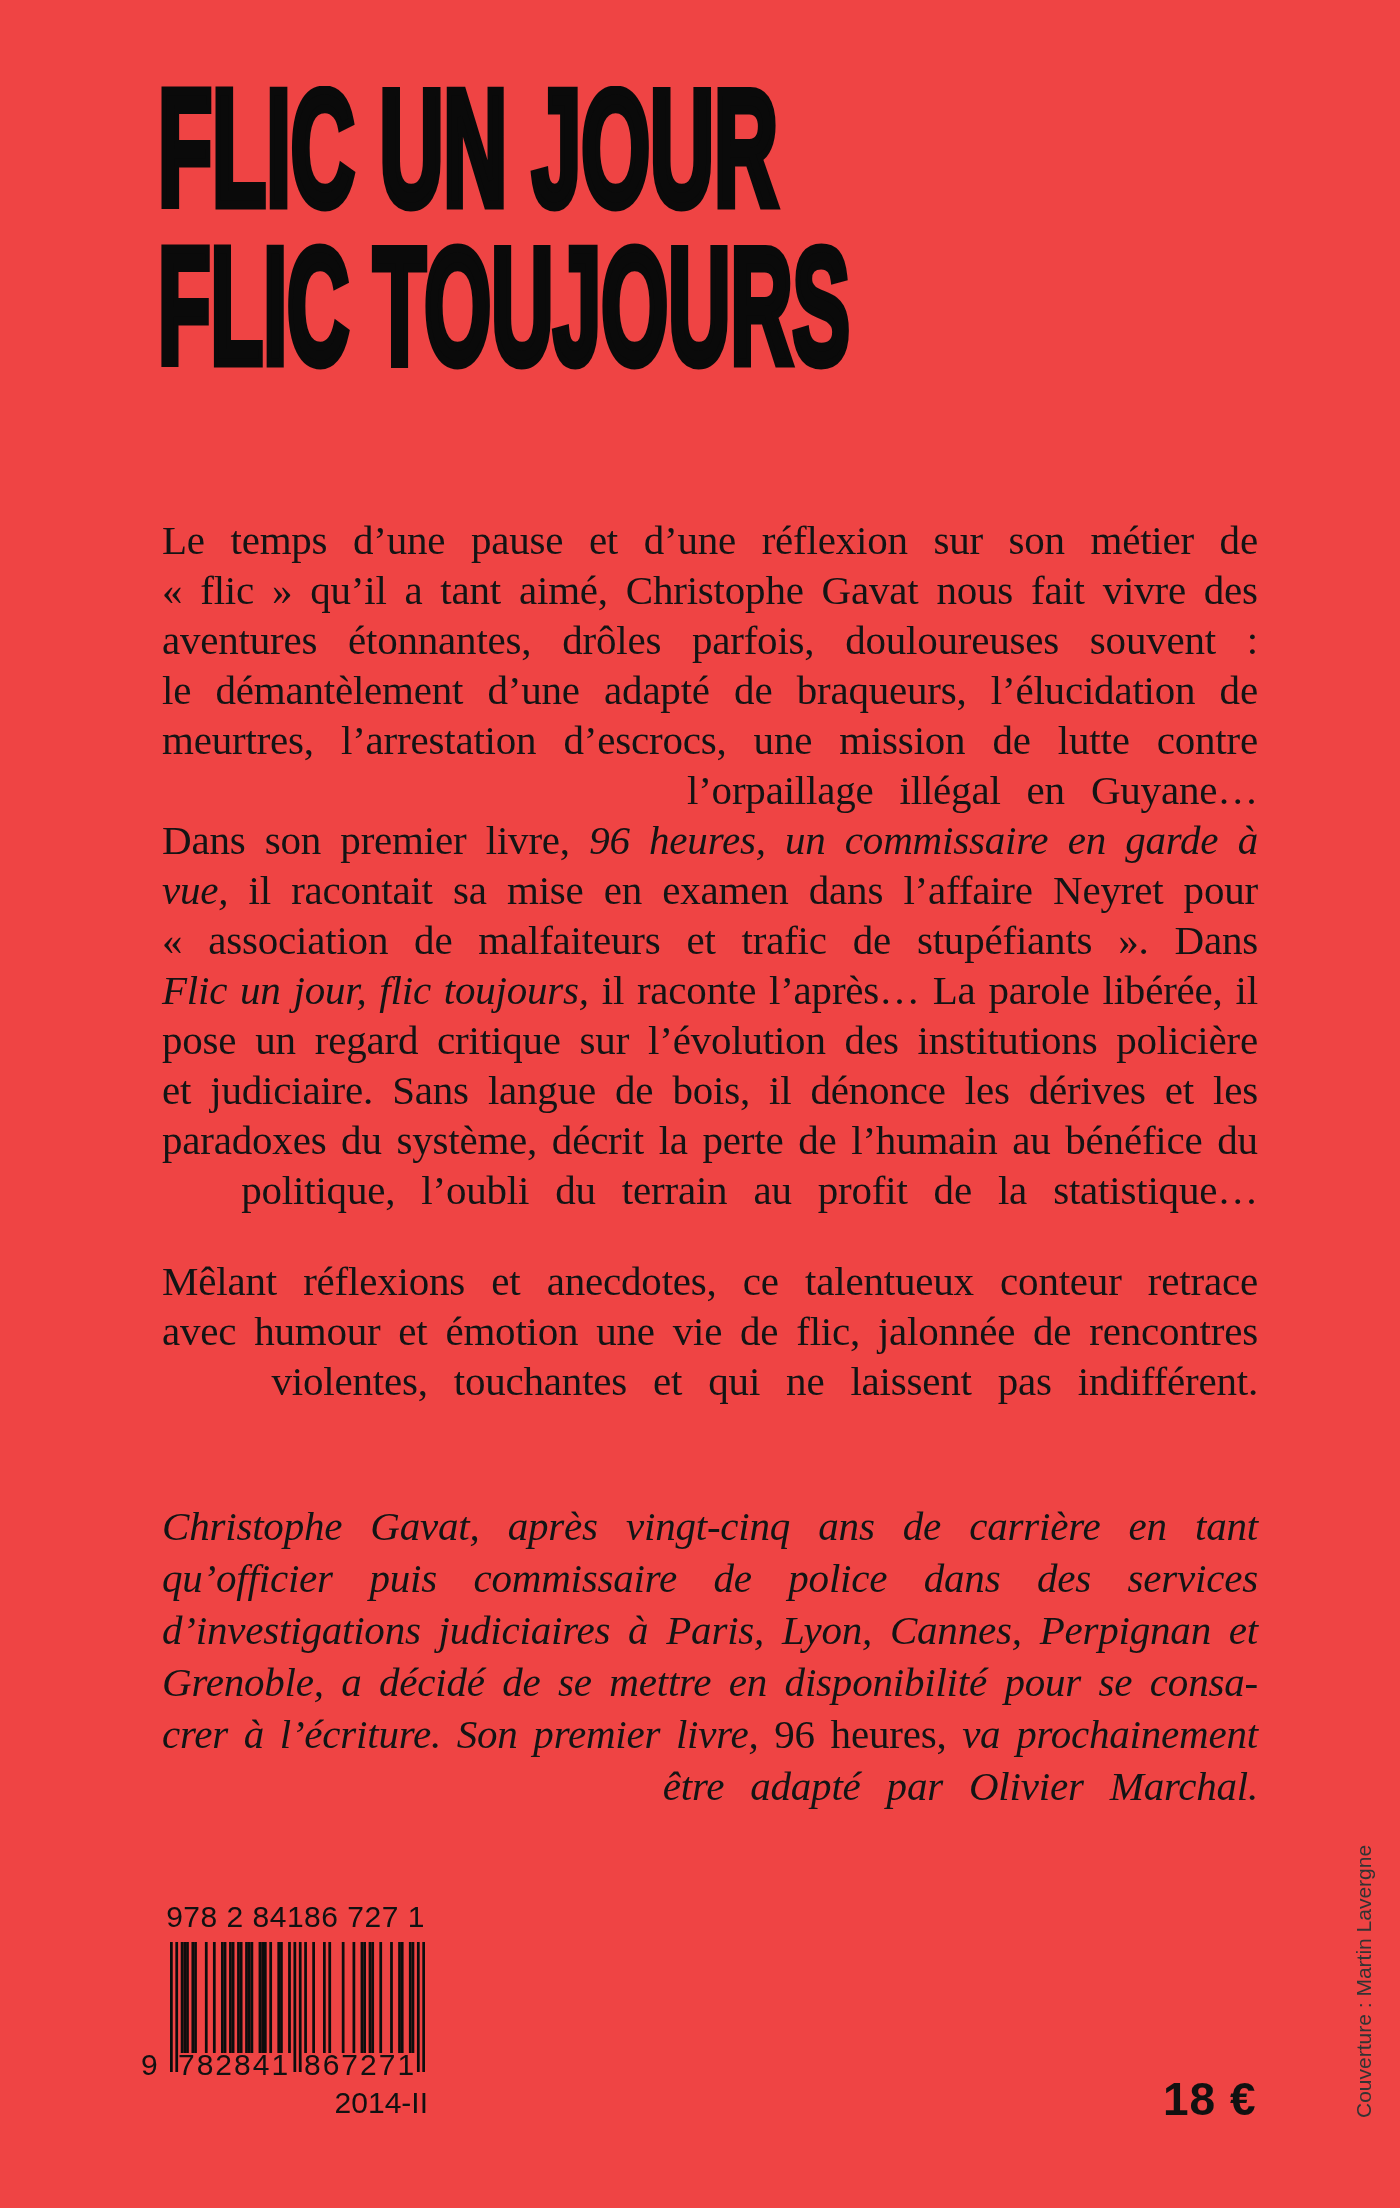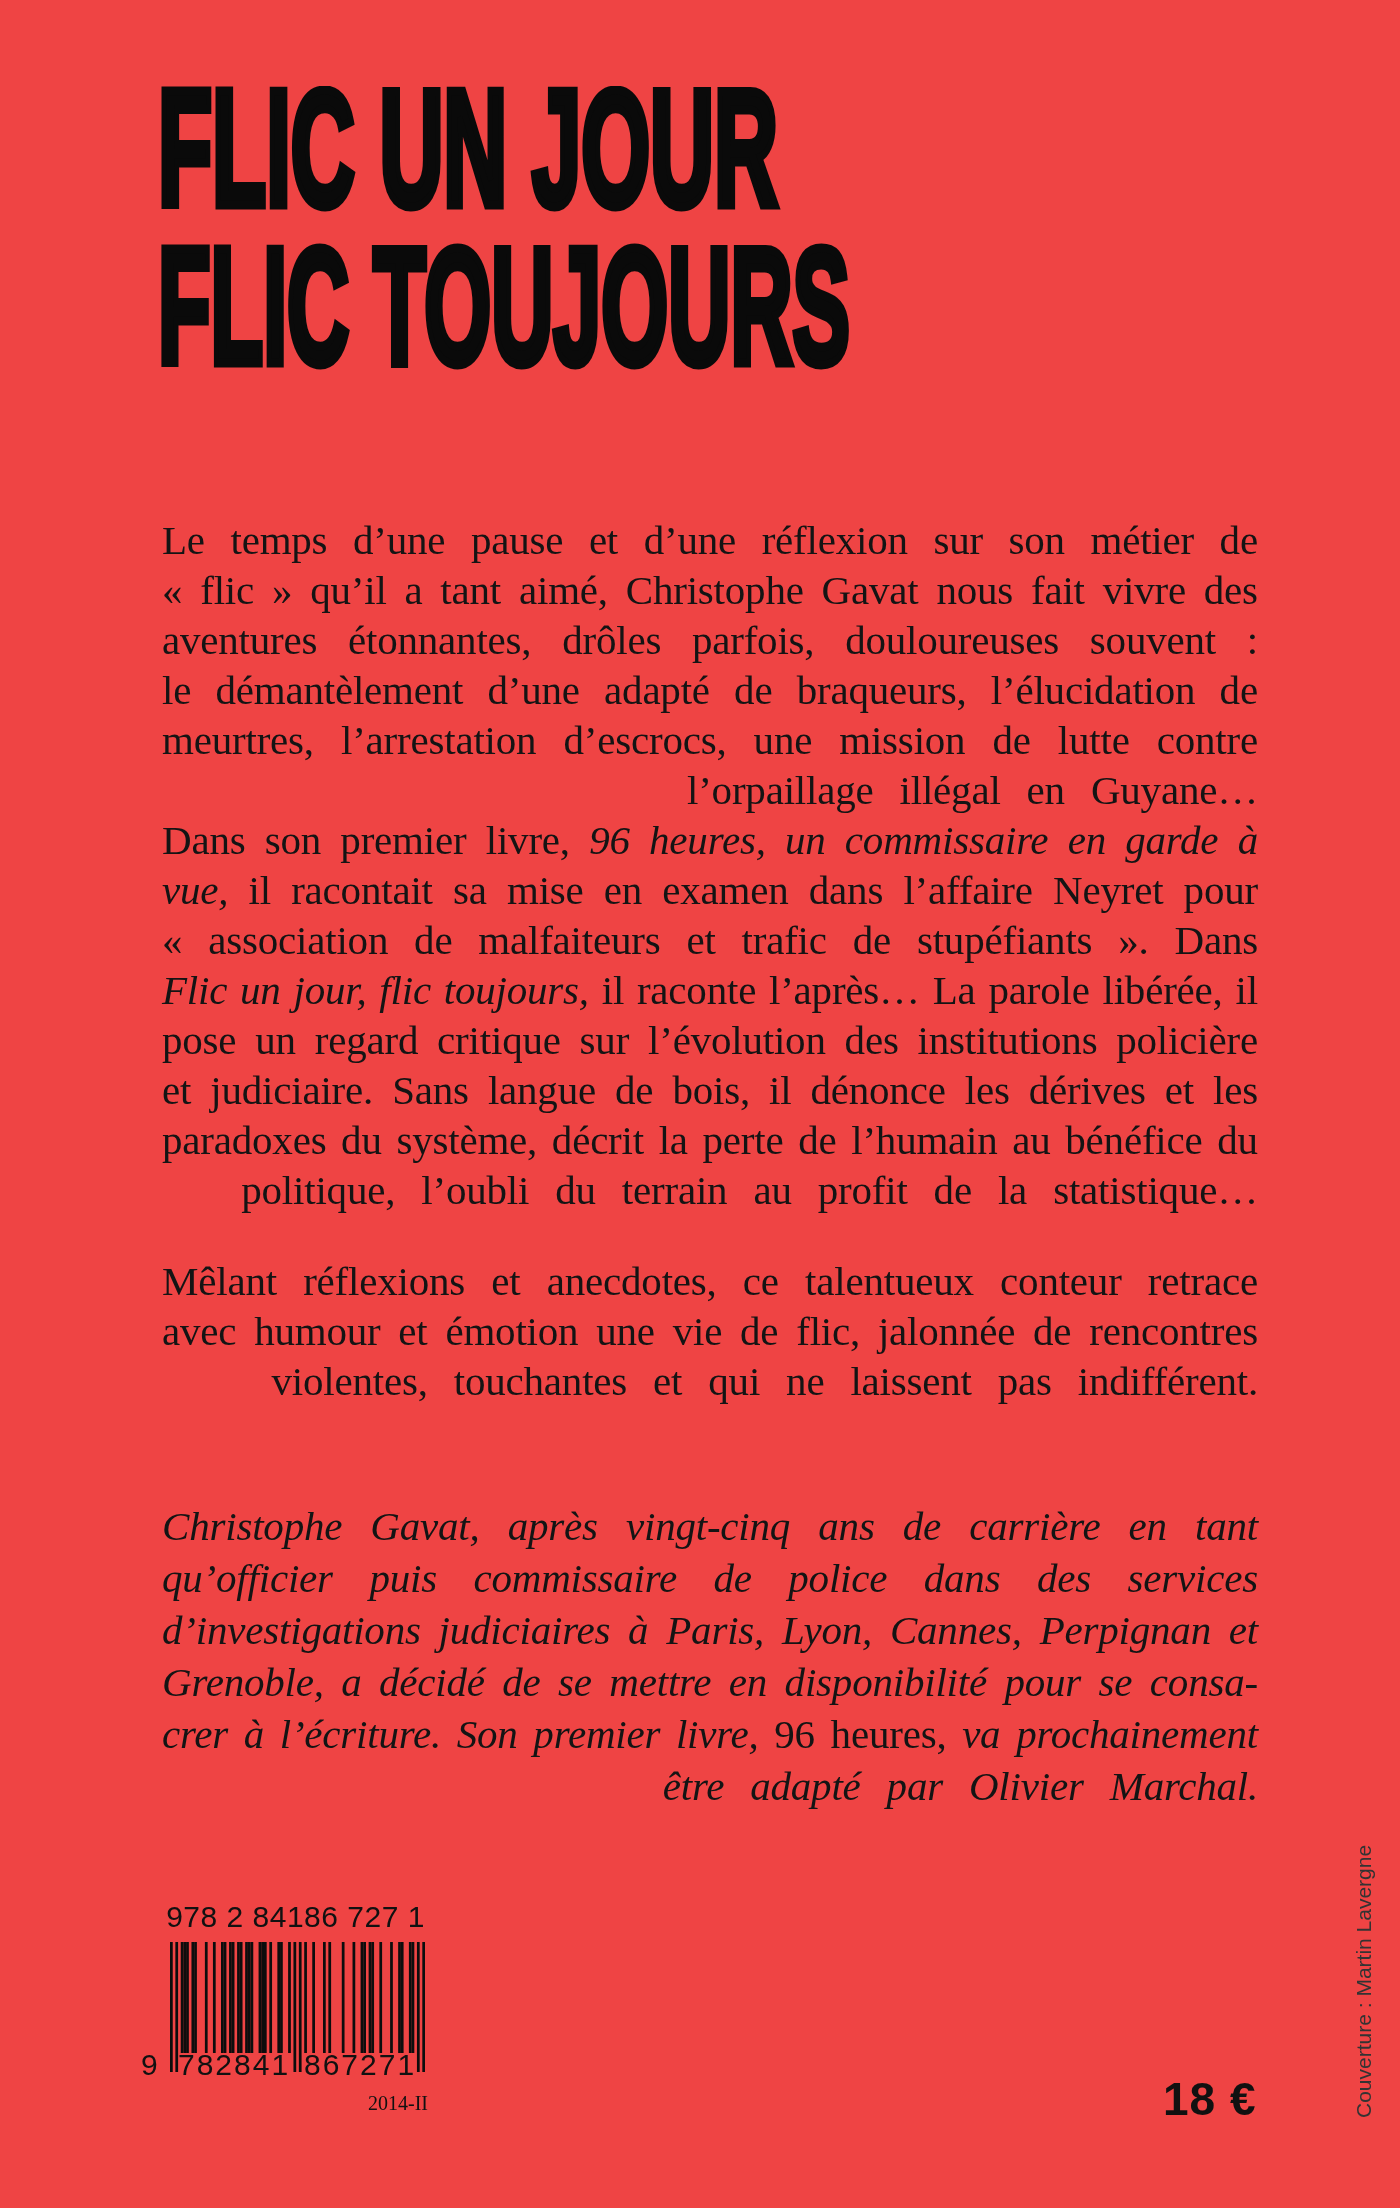--- a/index.html
+++ b/index.html
@@ -39,21 +39,21 @@
     color:#111;
   }
   .barcode { position:absolute; left:170px; top:1942px; width:255px; height:130px; }
   .barcode rect { fill:#0d0d0d; }
   .bc-digit { position:absolute; font-size:30px; line-height:30px; color:#111; }
   .bc-lead  { left:141px; top:2050px; }
   .bc-left  { left:178px; top:2050px; width:112px; text-align:center; letter-spacing:2px; }
   .bc-right { left:304px; top:2050px; width:112px; text-align:center; letter-spacing:2px; }
   .edition  {
     position:absolute; left:228px; top:2088px; width:200px;
-    font-size:20px; line-height:30px; text-align:right; color:#111;font-family:Liberation Serif, serif;
+    font-size:30px; line-height:30px; text-align:right; color:#111;
   }
   
   .price {
     position:absolute; left:1163px; top:2076px;
     font-size:46px; line-height:46px; color:#111; letter-spacing:1px;font-weight:bold;
   }
   
   .credit {
     position:absolute; left:1351px; top:2118px;
     transform:rotate(-90deg); transform-origin:0 0;

